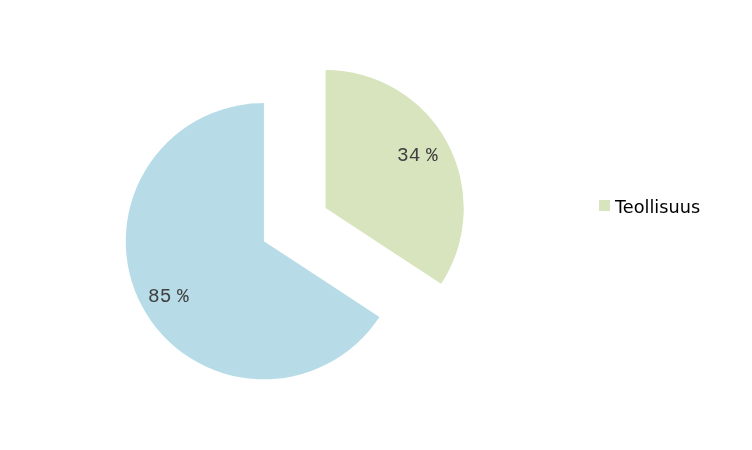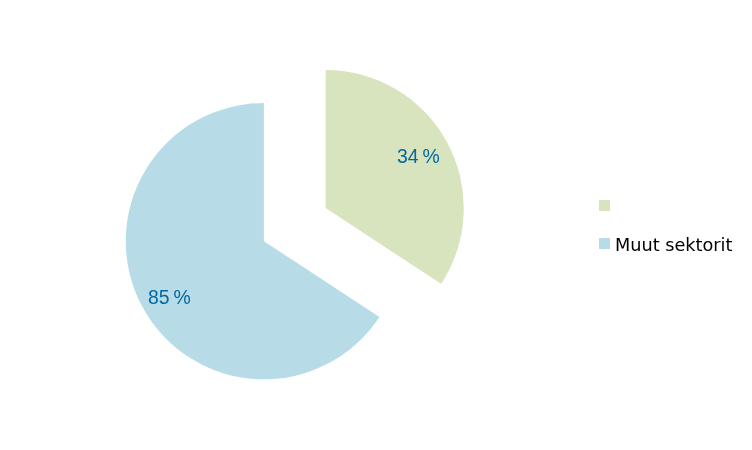--- a/index.html
+++ b/index.html
@@ -4,22 +4,22 @@
 <title>Teollisuus / Muut sektorit</title>
 <style>
   html, body { margin:0; padding:0; }
   body { width:752px; height:450px; background:#ffffff; overflow:hidden;
          font-family:"DejaVu Sans", sans-serif; -webkit-font-smoothing:antialiased; }
 
   #chart-area { position:absolute; left:0; top:0; width:752px; height:450px; }
   #pie-svg    { position:absolute; left:0; top:0; display:block; }
   #pie-labels { position:absolute; left:0; top:0; width:752px; height:450px; }
 
-  .slice-label { position:absolute; font-family:Liberation Sans, sans-serif;
-                 font-size:19.4px; line-height:20px; color:#0369a1; white-space:nowrap; }
+  .slice-label { position:absolute; font-family:Liberation Mono, monospace;
+                 font-size:19.4px; line-height:20px; color:#404040; white-space:nowrap; }
   #label-teollisuus    { left:397px; top:146px; }
   #label-muut-sektorit { left:148px; top:287px; }
 
   #legend { position:absolute; left:0; top:0; width:752px; height:450px; }
   .legend-item  { position:absolute; height:16px; white-space:nowrap; font-size:0; }
   #legend-row-1 { left:599px; top:198px; }
   #legend-row-2 { left:599px; top:236px; }
   .legend-swatch { display:inline-block; vertical-align:top; margin-top:2px;
                    width:11px; height:11px; }
   .legend-label  { display:inline-block; vertical-align:top; margin-left:5px; margin-top:1px;
@@ -41,18 +41,15 @@
   <div id="pie-labels">
     <div id="label-teollisuus" class="slice-label" style="left: 397px; top: 146px;">34 %</div>
     <div id="label-muut-sektorit" class="slice-label" style="left: 148px; top: 287px;">85 %</div>
   </div>
 
 </div>
 
 <div id="legend">
   <div id="legend-row-1" class="legend-item" style="left: 599px; top: 198px;">
     <span class="legend-swatch" style="background: rgb(215, 228, 189);"></span>
-  </div>
-  <div id="legend-row-2" class="legend-item" style="left: 599px; top: 236px;">
-    <span class="legend-swatch" style="background: rgb(183, 220, 231);"></span>
-    <span class="legend-label">Muut sektorit</span>
+    <span class="legend-label">Teollisuus</span>
   </div>
 </div>
 
 </body></html>

